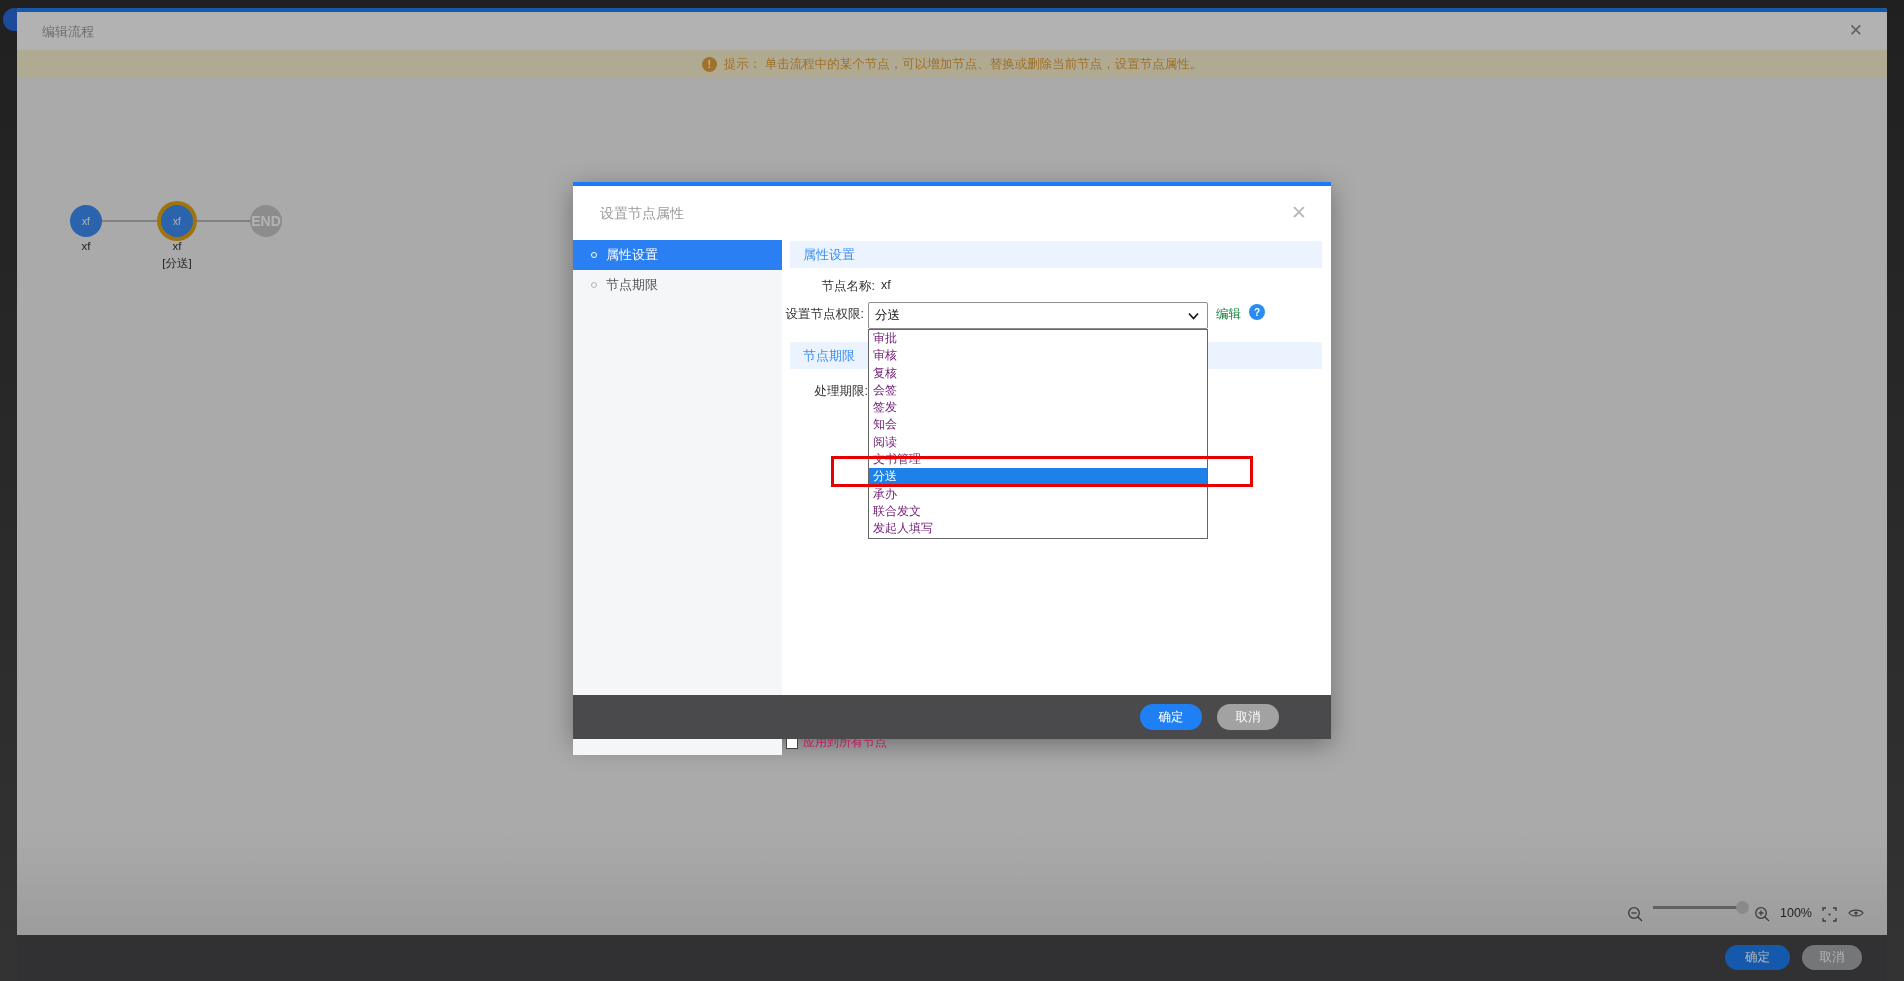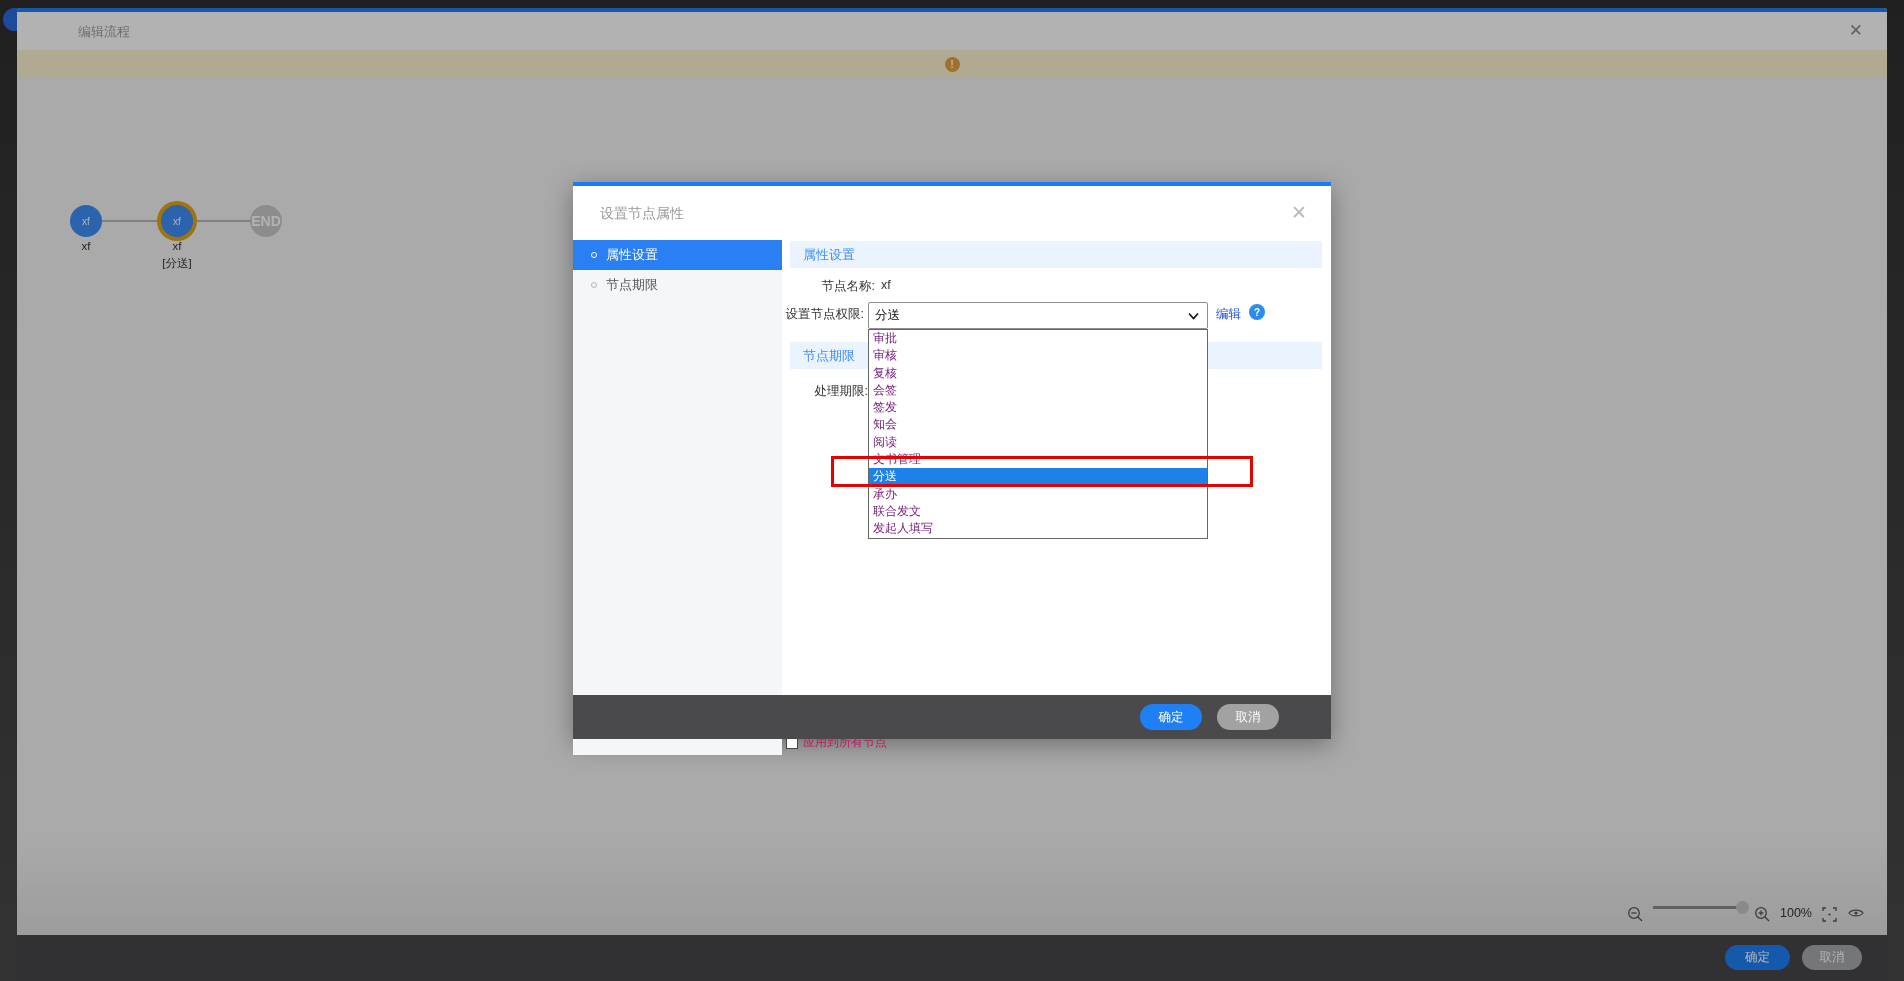--- a/index.html
+++ b/index.html
@@ -10,21 +10,21 @@
 
   
   .app-dot { position:absolute; left:3px; top:8px; width:23px; height:23px;
              border-radius:50%; background:#2b6be0; z-index:0; }
 
   
   .efd { position:absolute; left:17px; top:8px; width:1870px; height:973px;
          background:#fff; z-index:1; border-radius:3px 3px 0 0; overflow:hidden; }
   .efd-border { height:4px; background:#1e80f6; }
   .efd-header { position:relative; height:38px; background:#ffffff; }
-  .efd-title { position:absolute; left:25px; top:11px; font-size:13px; color:#9f9f9f;margin-left:36px; }
+  .efd-title { position:absolute; left:25px; top:11px; font-size:13px; color:#9f9f9f; }
   .efd-close { position:absolute; right:24px; top:9px; font-size:17px; color:#8f8f8f;
                line-height:20px; cursor:pointer; }
   .efd-hint { height:28px; background:#fcf4d2; display:flex; align-items:center;
               justify-content:center; gap:7px; }
   .hint-ico { width:15px; height:15px; border-radius:50%; background:#e6a23c; color:#fff;
               font-size:11px; font-weight:bold; display:flex; align-items:center;
               justify-content:center; flex:0 0 auto; }
   .efd-hint span.txt { font-size:12.5px; color:#e6a23c; }
   .efd-canvas { position:relative; height:857px;
                 background:linear-gradient(180deg,#f4f4f4 88%,#e0e0e0 100%); }
@@ -77,21 +77,21 @@
   .secbar { position:absolute; left:217px; width:532px; height:27px; background:#eaf3fe;
             color:#3e8ff2; font-size:13px; display:flex; align-items:center; padding-left:13px; }
   .flabel { position:absolute; font-size:12.5px; color:#333; text-align:right; }
   .fvalue { position:absolute; font-size:12.5px; color:#333; }
 
   .selectbox { position:absolute; left:295px; top:120px; width:340px; height:27px;
                background:#fff; border:1px solid #8f8f8f; border-radius:2px;
                display:flex; align-items:center; cursor:pointer; }
   .selectbox .val { font-size:12.5px; color:#111; padding-left:6px; flex:1; }
   .selectbox svg { margin-right:8px; }
-  .editlink { position:absolute; left:643px; top:124px; font-size:12.5px; color:#1d4ed8;
+  .editlink { position:absolute; left:643px; top:124px; font-size:12.5px; color:#15803d;
               cursor:pointer; }
   .helpico { position:absolute; left:676px; top:122px; width:16px; height:16px;
              border-radius:50%; background:#2a8cf0; color:#fff; font-size:10px;
              font-weight:bold; display:flex; align-items:center; justify-content:center;
              cursor:pointer; }
 
   .dropdown { position:absolute; left:295px; top:147px; width:340px; background:#fff;
               border:1px solid #666; z-index:5; }
   .dd-item { height:17.3px; line-height:17.3px; font-size:12px; color:#701a75;
              padding-left:4px; white-space:nowrap; cursor:pointer; }
@@ -118,20 +118,21 @@
   <div class="app-dot"></div>
 
   <div class="efd">
     <div class="efd-border"></div>
     <div class="efd-header">
       <span class="efd-title">编辑流程</span>
       <span class="efd-close">✕</span>
     </div>
     <div class="efd-hint">
       <span class="hint-ico">!</span>
+      <span class="txt">提示： 单击流程中的某个节点，可以增加节点、替换或删除当前节点，设置节点属性。</span>
     </div>
 
     <div class="efd-canvas">
       <div class="edge" style="left:85px; width:59px;"></div>
       <div class="edge" style="left:176px; width:57px;"></div>
 
       <div class="node task" style="left:53px; top:127px;">xf</div>
       <div class="node task sel" style="left:144px; top:127px;">xf</div>
       <div class="node end" style="left:233px; top:127px;">END</div>
 

